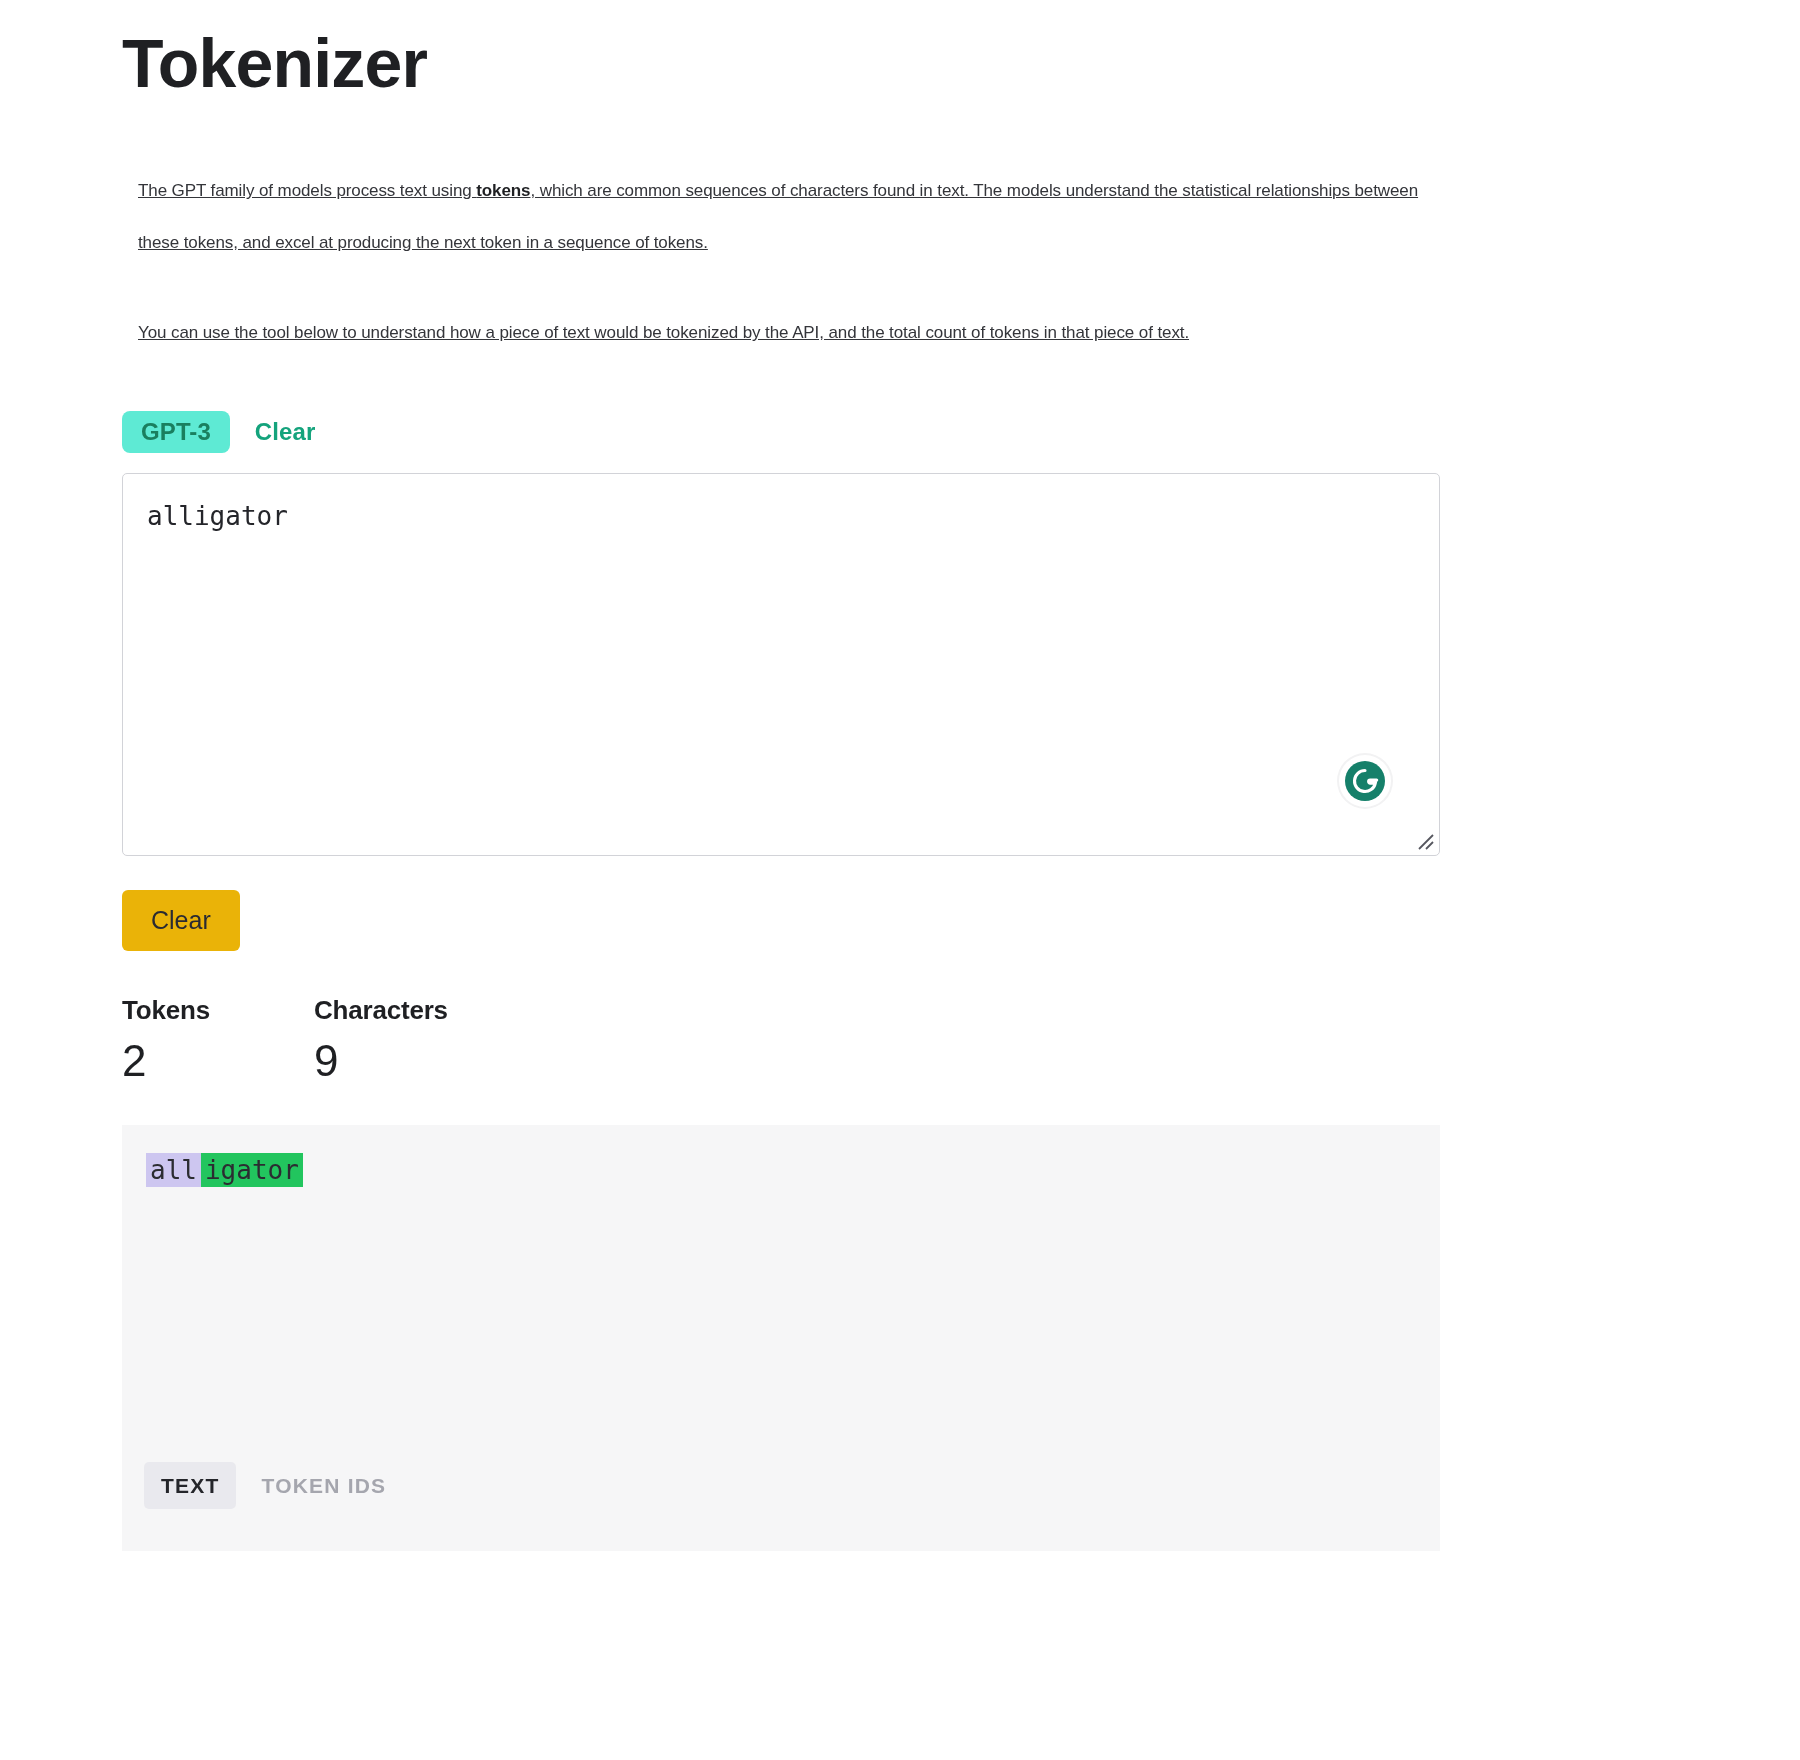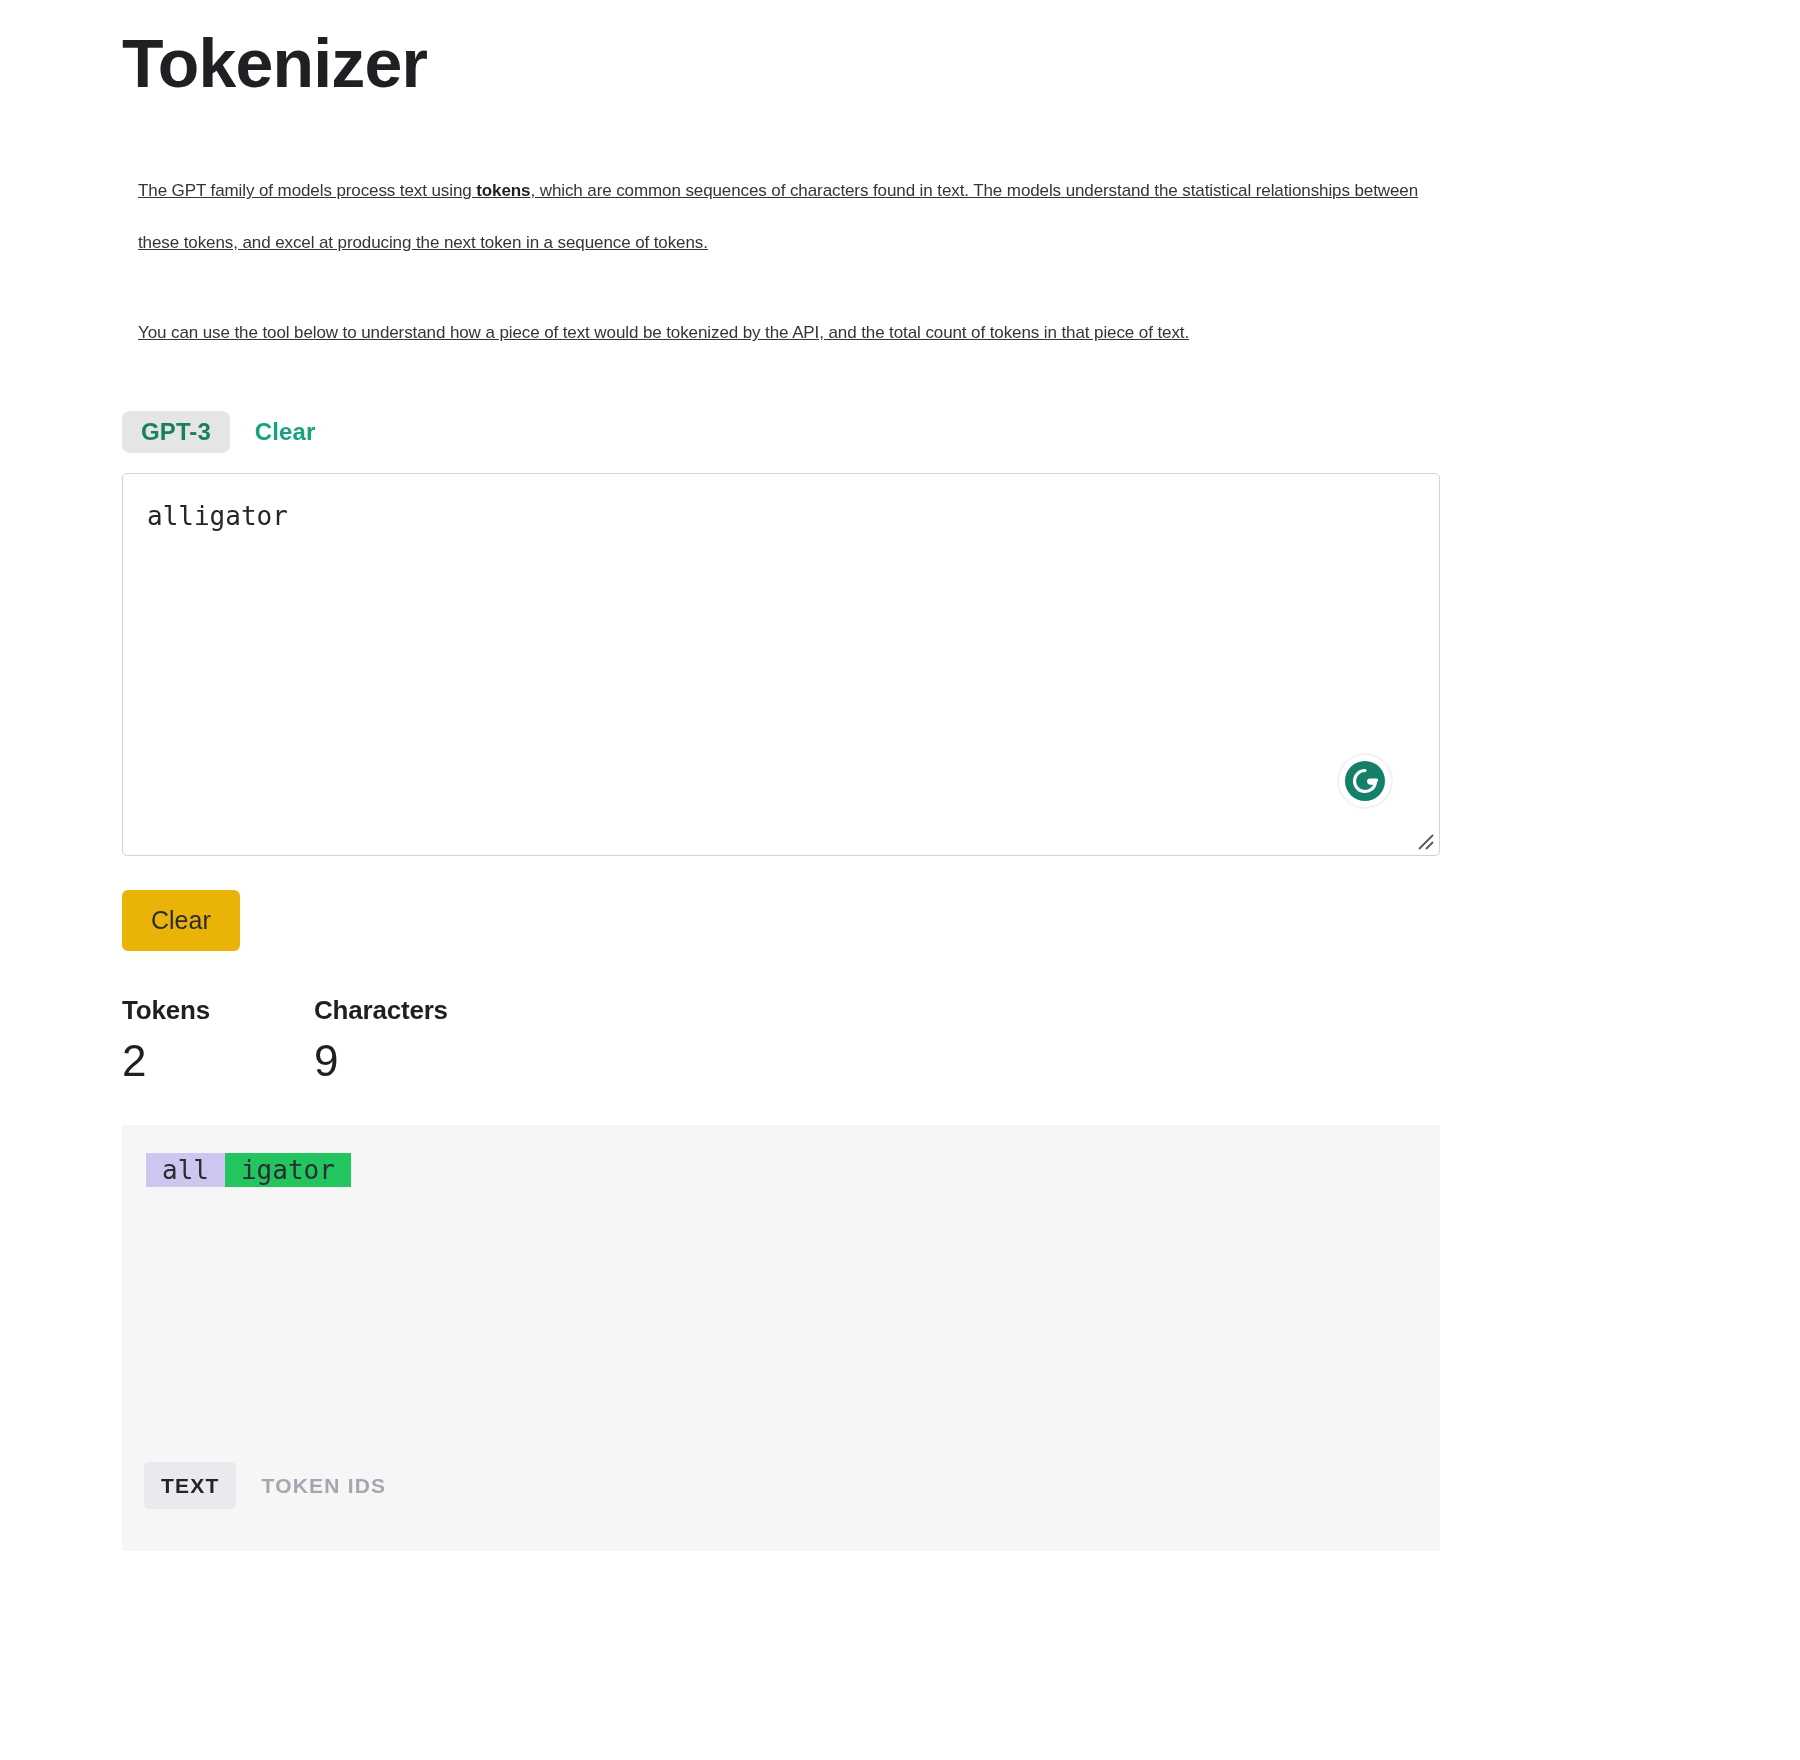--- a/index.html
+++ b/index.html
@@ -58,21 +58,21 @@
     font-size: 24px;
     font-weight: 700;
     letter-spacing: 0.1px;
     padding: 9px 19px;
     border-radius: 8px;
     cursor: pointer;
     user-select: none;
     line-height: 1;
   }
   .model-tab.active {
-    background: #e5e5e5;
+    background: #5eead4;
     color: #1a7f5f;
   }
   .model-tab.inactive {
     background: transparent;
     color: #14a37c;
   }
 
   
   .ta-wrap {
     position: relative;
@@ -173,21 +173,21 @@
     left: 24px;
     top: 27px;
     right: 24px;
     font-family: "DejaVu Sans Mono", "Liberation Mono", monospace;
     font-size: 26px;
     line-height: 36px;
     color: #2b2c31;
     white-space: pre-wrap;
     word-break: break-all;
   }
-  .tok { padding: 2px 16px; }
+  .tok { padding: 2px 4px; }
 
   .out-tabs {
     position: absolute;
     left: 22px;
     bottom: 42px;
     display: flex;
     align-items: center;
     gap: 8px;
   }
   .out-tab {

